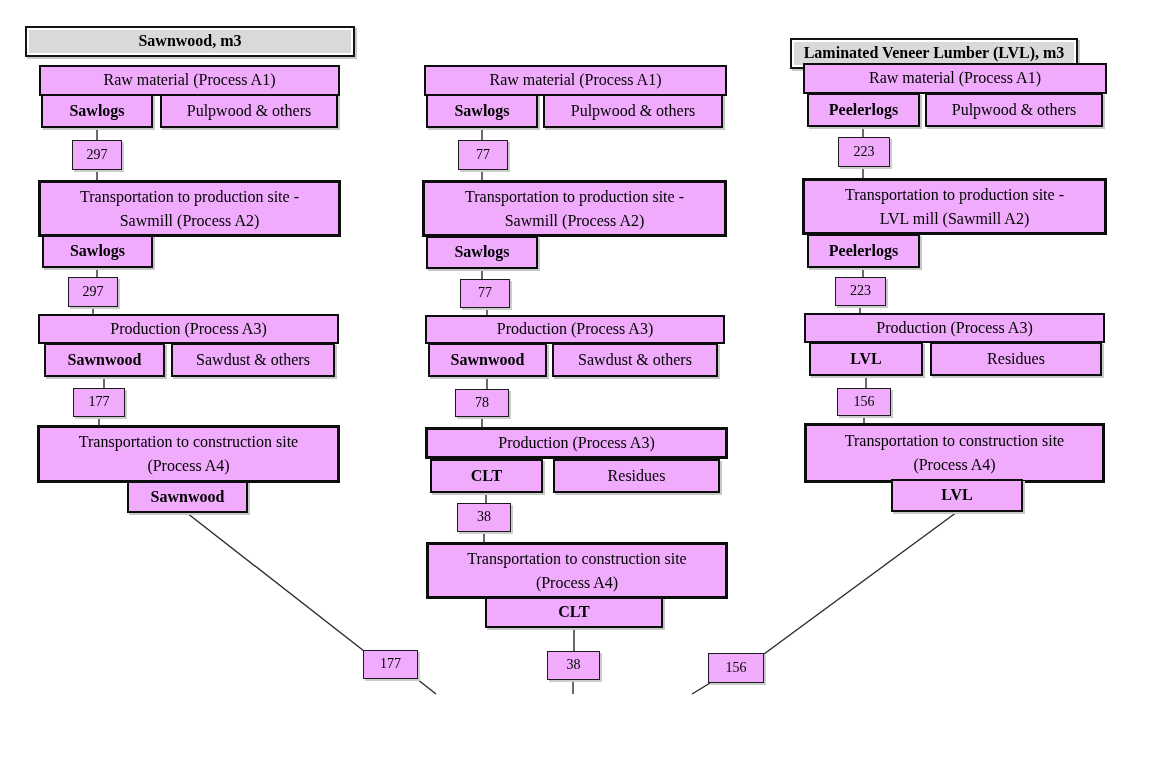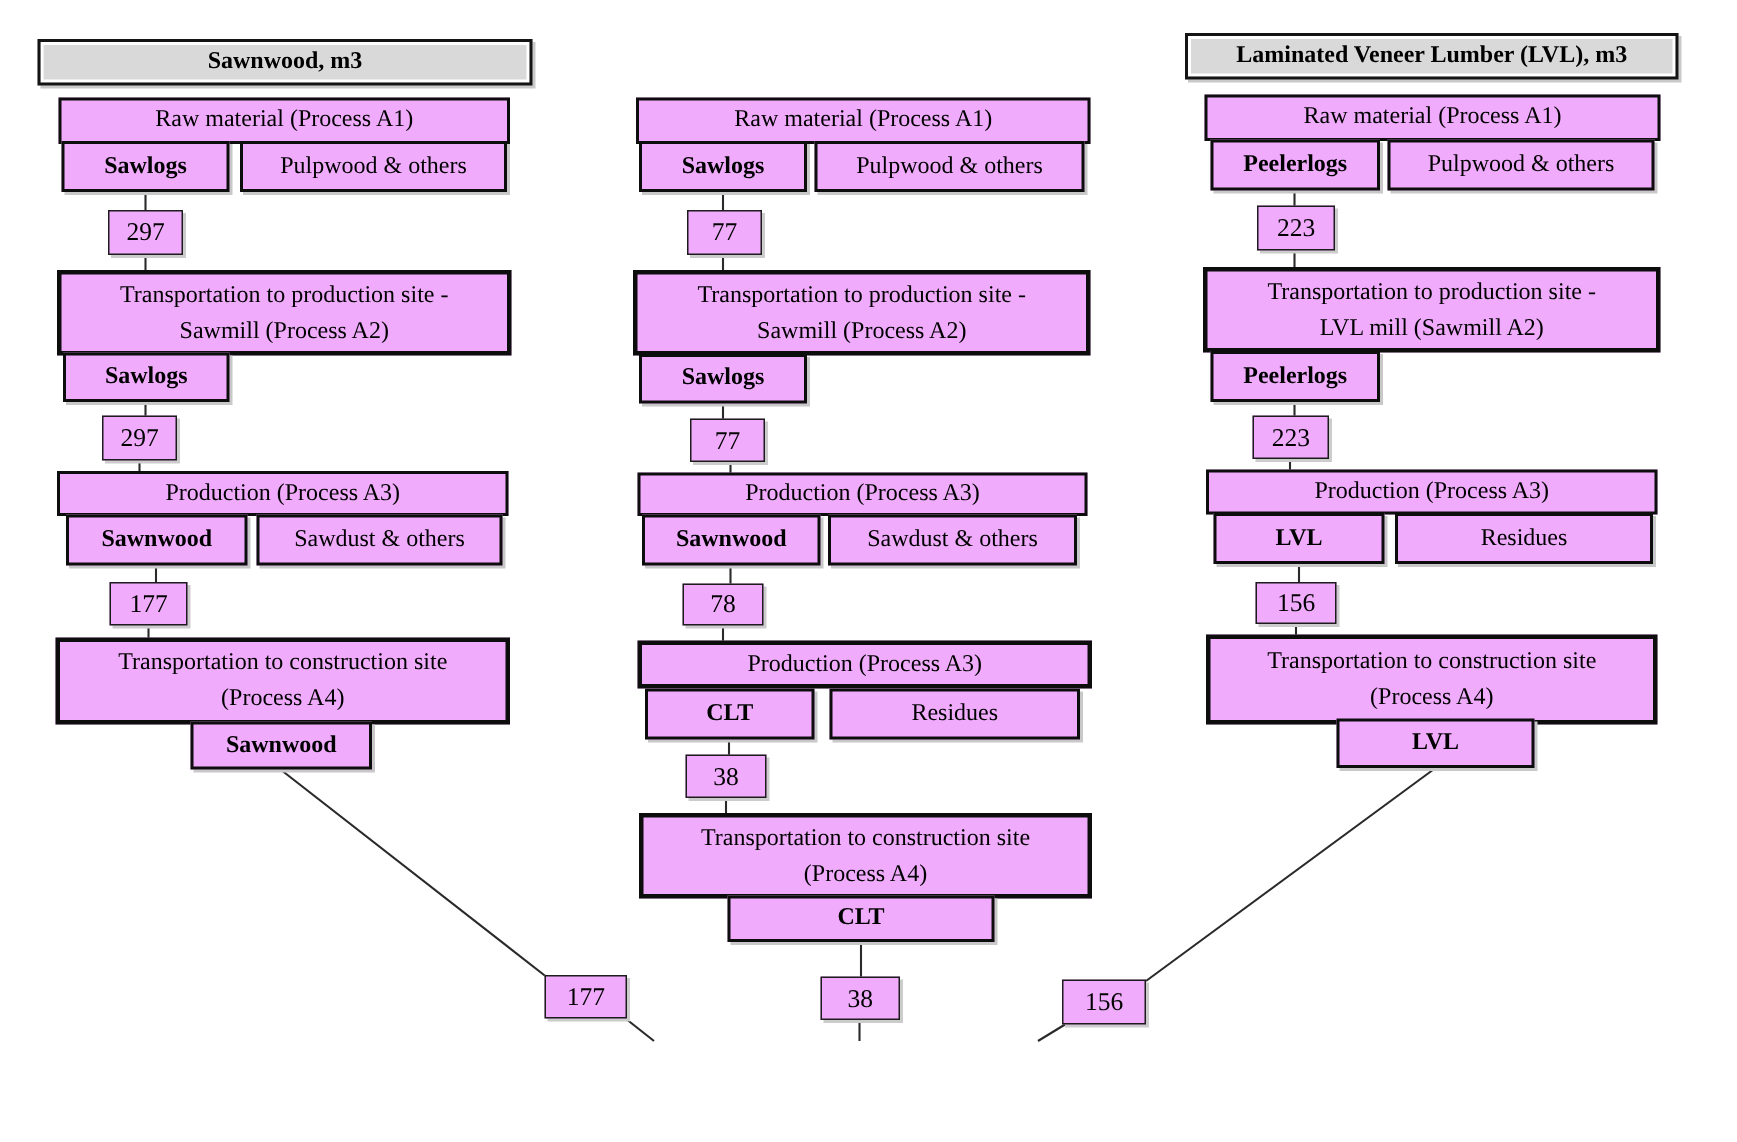--- a/index.html
+++ b/index.html
@@ -12,21 +12,21 @@
     display:flex;align-items:center;justify-content:center;text-align:center;
     line-height:1.15;padding:1px 2px;
   }
   .header-box{
     background:#d9d9d9;border:2px solid #141414;
     box-shadow:inset 0 0 0 2px #ffffff,2px 2px 0 #c9c9c9;
     font-weight:700;
   }
   .thick{border-width:3px;}
   .sub{box-shadow:2px 2px 0 #c8c8c8;}
-  .val{border-width:1.5px;border-color:#1c1c1c;box-shadow:2px 2px 0 #cccccc;font-size:17px;}
+  .val{border-width:1.5px;border-color:#1c1c1c;box-shadow:2px 2px 0 #cccccc;font-size:14px;}
   .bold{font-weight:700;}
   .col2lines{flex-direction:column;}
   .col2lines span{display:block;line-height:24px;text-align:right;}
   #connector-svg{position:absolute;left:0;top:0;z-index:0;}
   .box{z-index:1;}
   #building-box{font-weight:700;box-shadow:2px 2px 0 #cdcdcd;}
 </style>
 </head>
 <body>
 
@@ -126,21 +126,21 @@
   <div class="box val" style="left:457px;top:503px;width:54px;height:29px;">38</div>
 
   <div class="box thick col2lines" style="left:426px;top:542px;width:302px;height:57px;">
     <span>Transportation to construction site</span>
     <span>(Process A4)</span>
   </div>
   <div class="box sub bold" style="left:485px;top:597px;width:178px;height:31px;">CLT</div>
 
   <div class="box val" style="left:547px;top:651px;width:53px;height:29px;">38</div>
 
-  <div class="box header-box" style="left:790px;top:22px;width:329px;height:31px;text-align:center;">Laminated Veneer Lumber (LVL), m3</div>
+  <div class="box header-box" style="left:790px;top:38px;width:288px;height:31px;text-align:center;">Laminated Veneer Lumber (LVL), m3</div>
 
   <div class="box" style="left:803px;top:63px;width:304px;height:31px;">Raw material (Process A1)</div>
   <div class="box sub bold" style="left:807px;top:93px;width:113px;height:34px;">Peelerlogs</div>
   <div class="box sub" style="left:925px;top:93px;width:178px;height:34px;">Pulpwood &amp; others</div>
 
   <div class="box val" style="left:838px;top:137px;width:52px;height:30px;">223</div>
 
   <div class="box thick col2lines" style="left:802px;top:178px;width:305px;height:57px;">
     <span>Transportation to production site -</span>
     <span>LVL mill  (Sawmill A2)</span>

